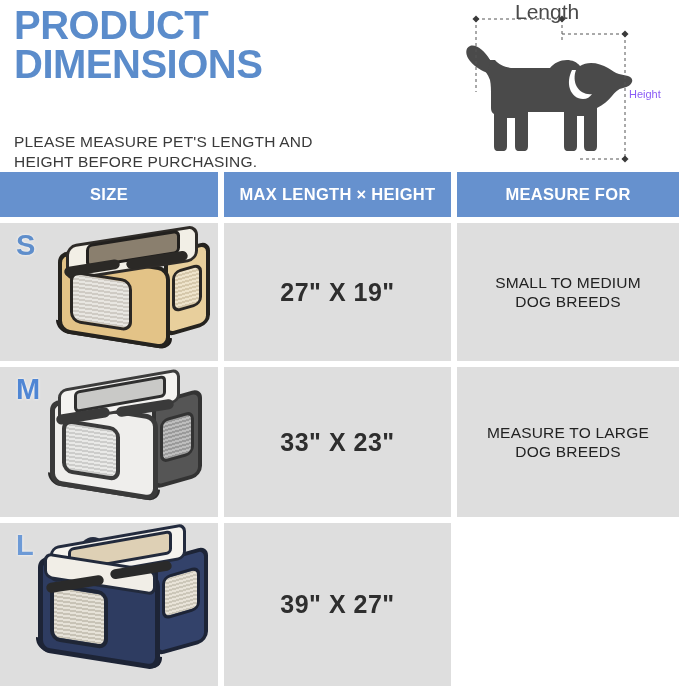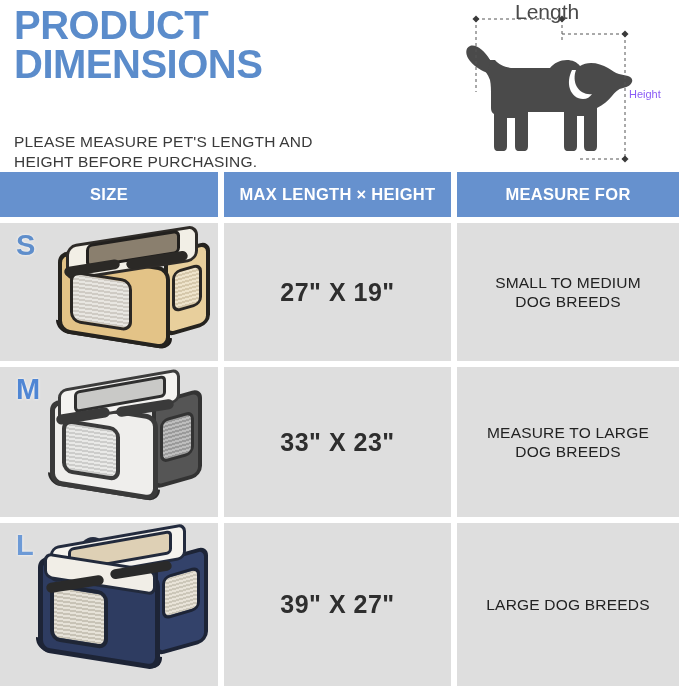--- a/index.html
+++ b/index.html
@@ -358,19 +358,16 @@
           <div class="face cl-whitetop"></div>
           <div class="face cl-mesh"></div>
           <div class="face cl-rmesh"></div>
           <div class="face cl-bar1"></div>
           <div class="face cl-bar2"></div>
         </div>
       </div>
       <div class="cell c-dim">
         <span class="dimtext">39" X 27"</span>
       </div>
-      <div class="cell c-suit">
-        <span class="suittext">LARGE DOG BREEDS</span>
-      </div>
     </div>
 
   </div>
 </div>
 
 </body></html>

